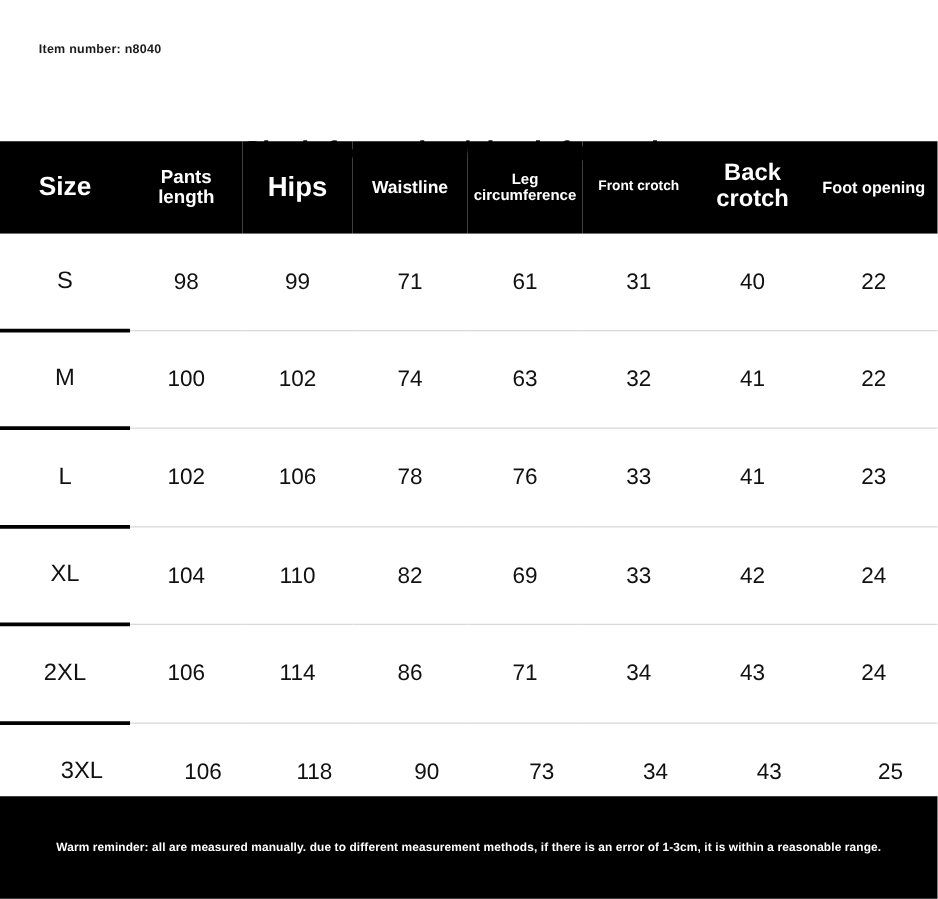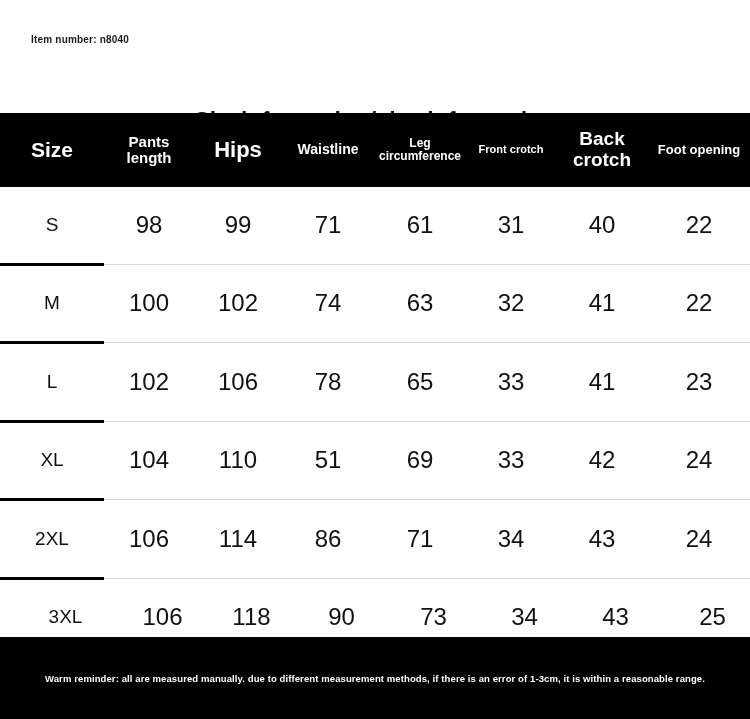--- a/index.html
+++ b/index.html
@@ -82,21 +82,21 @@
   th.h-waist { font-size: 14px; }
   th.h-leg { font-size: 12px; }
   th.h-front { font-size: 11px; }
   th.h-back { font-size: 19px; }
   th.h-foot { font-size: 13px; }
 
   table.size-table tbody td {
     height: 73.5px;
     text-align: center;
     vertical-align: middle;
-    font-size: 24px;
+    font-size: 18px;
     color: #111111;
     background: #ffffff;
     border-bottom: 1px solid #d8d8d8;
   }
   table.size-table tbody td.size-cell {
     border-bottom: 3px solid #000000;
     font-size: 19px;
   }
   table.size-table tbody tr:last-child td {
     border-bottom: 1px solid #d8d8d8;
@@ -183,30 +183,30 @@
           <td>63</td>
           <td>32</td>
           <td>41</td>
           <td>22</td>
         </tr>
         <tr>
           <td class="size-cell">L</td>
           <td>102</td>
           <td>106</td>
           <td>78</td>
-          <td>65</td>
+          <td>76</td>
           <td>33</td>
           <td>41</td>
           <td>23</td>
         </tr>
         <tr>
           <td class="size-cell">XL</td>
           <td>104</td>
           <td>110</td>
-          <td>51</td>
+          <td>82</td>
           <td>69</td>
           <td>33</td>
           <td>42</td>
           <td>24</td>
         </tr>
         <tr>
           <td class="size-cell">2XL</td>
           <td>106</td>
           <td>114</td>
           <td>86</td>

